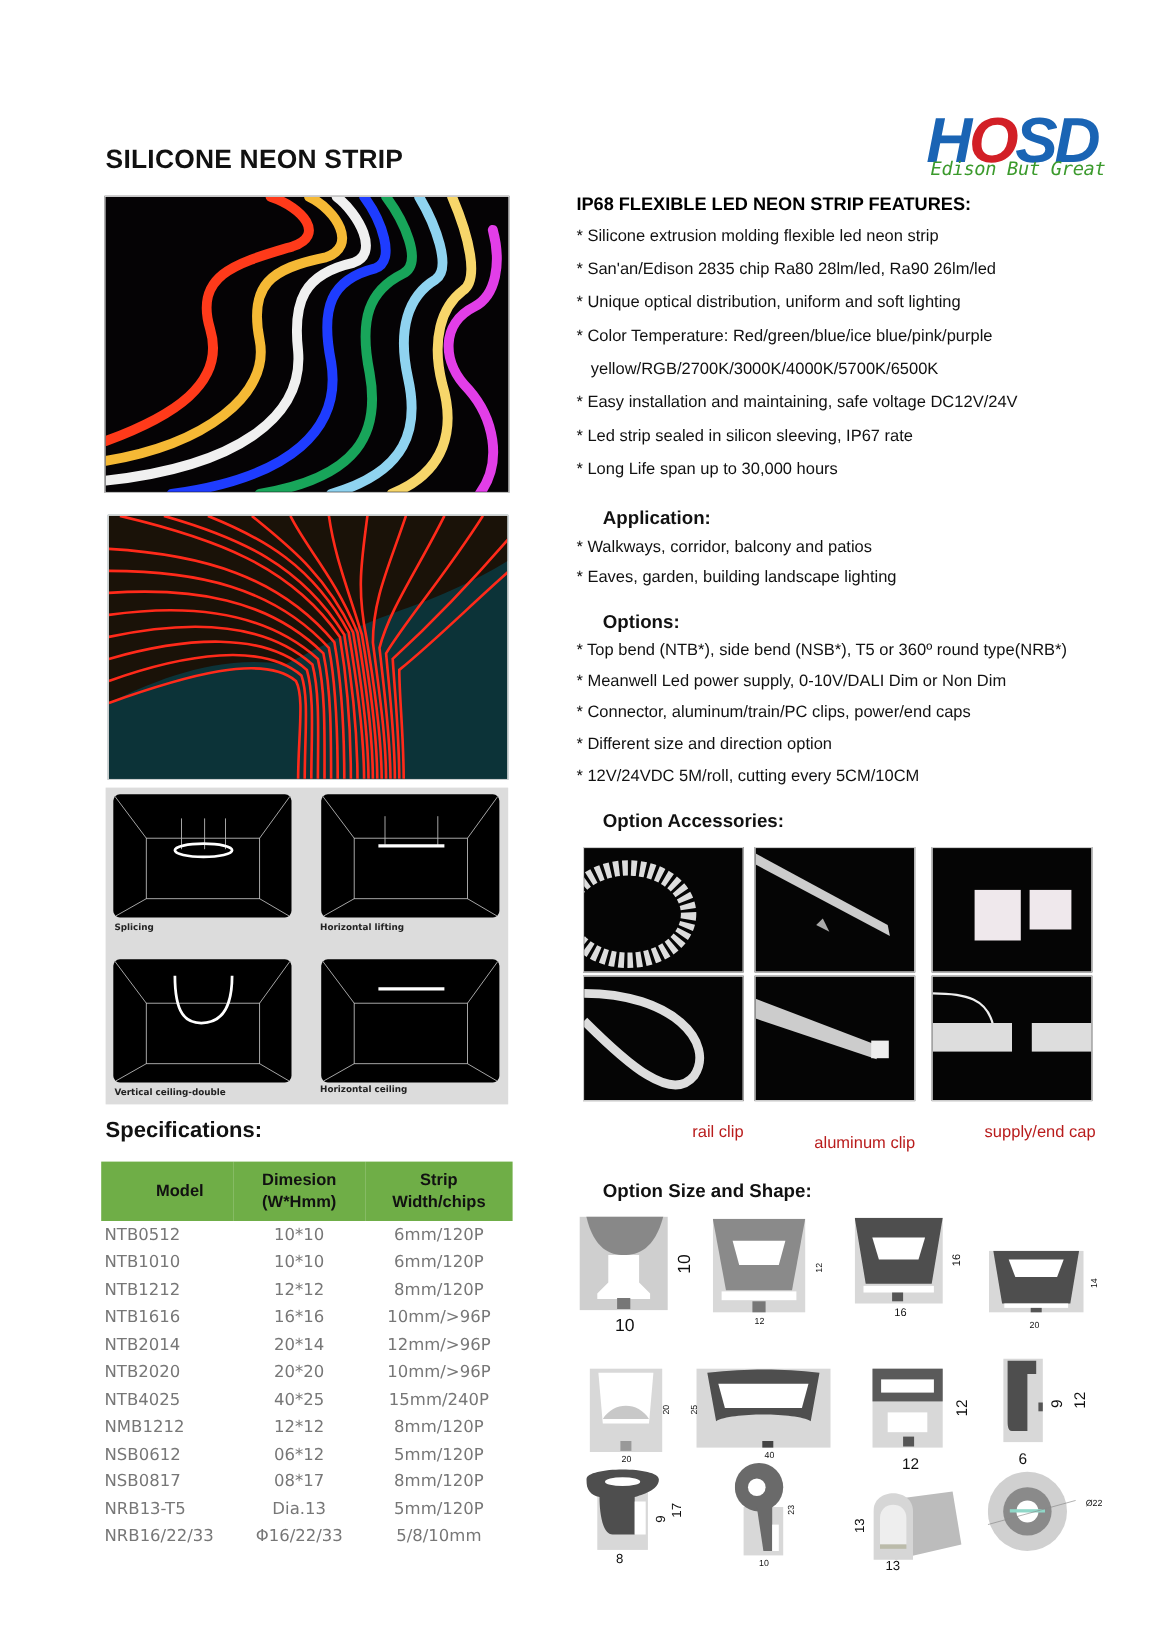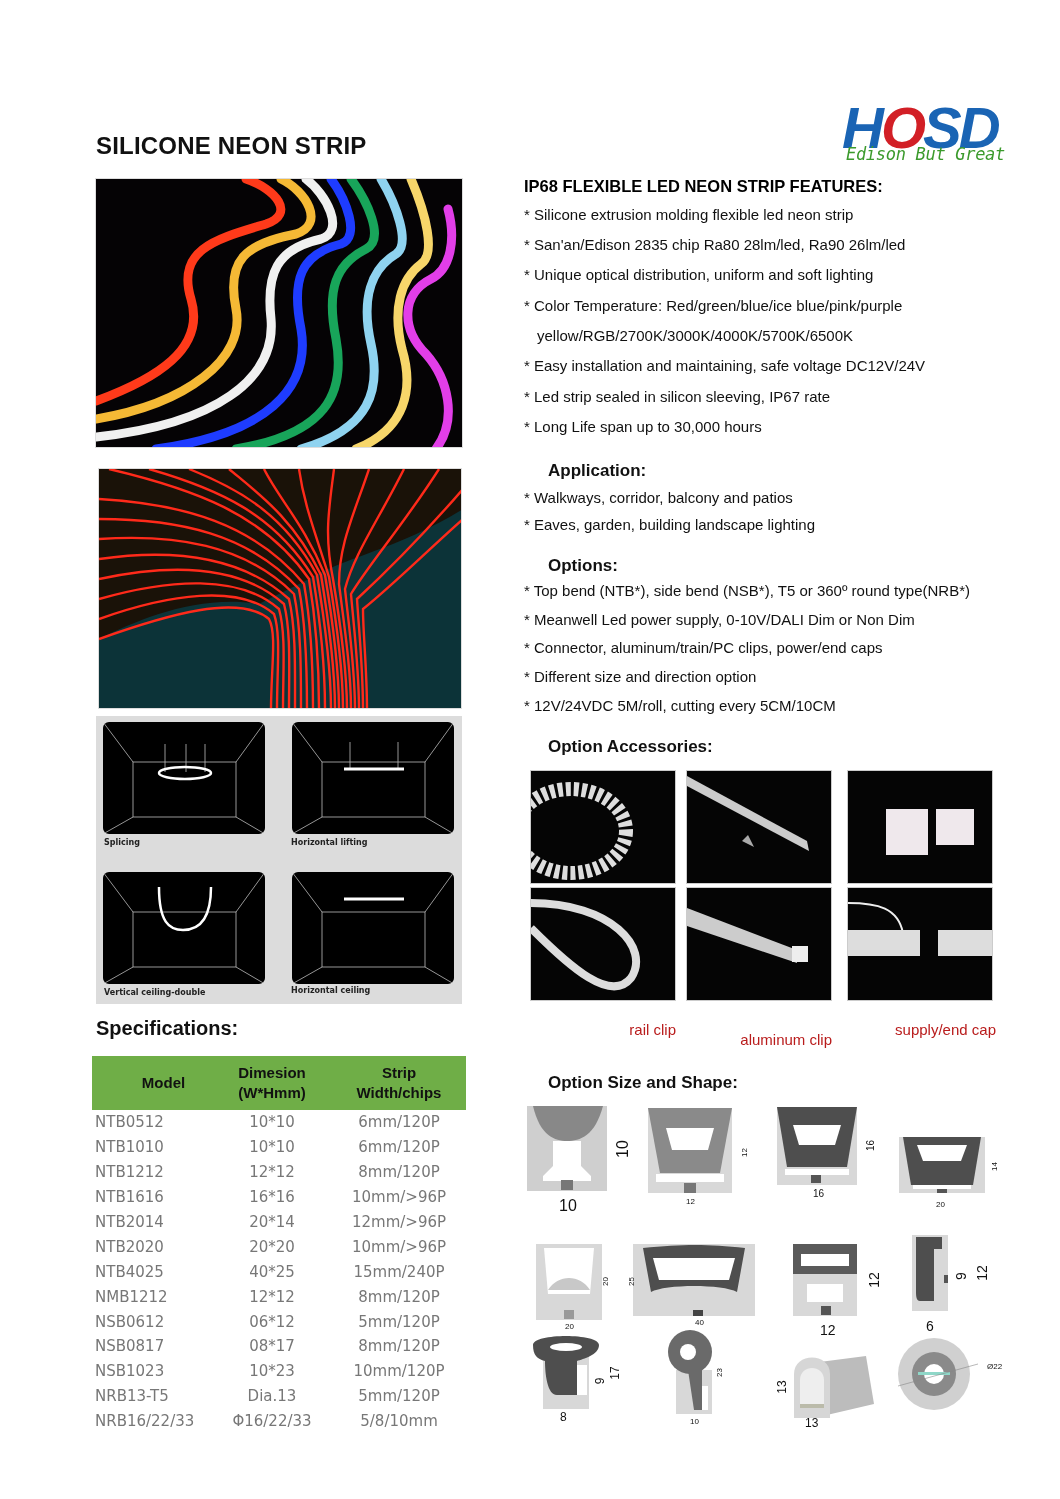--- a/index.html
+++ b/index.html
@@ -280,25 +280,20 @@
         <td class="model">NSB0612</td>
         <td>06*12</td>
         <td>5mm/120P</td>
       </tr>
     <tr>
         <td class="model">NSB0817</td>
         <td>08*17</td>
         <td>8mm/120P</td>
       </tr>
     <tr>
-        <td class="model">NSB1023</td>
-        <td>10*23</td>
-        <td>10mm/120P</td>
-      </tr>
-    <tr>
         <td class="model">NRB13-T5</td>
         <td>Dia.13</td>
         <td>5mm/120P</td>
       </tr>
     <tr>
         <td class="model">NRB16/22/33</td>
         <td>Φ16/22/33</td>
         <td>5/8/10mm</td>
       </tr>
   </tbody>

